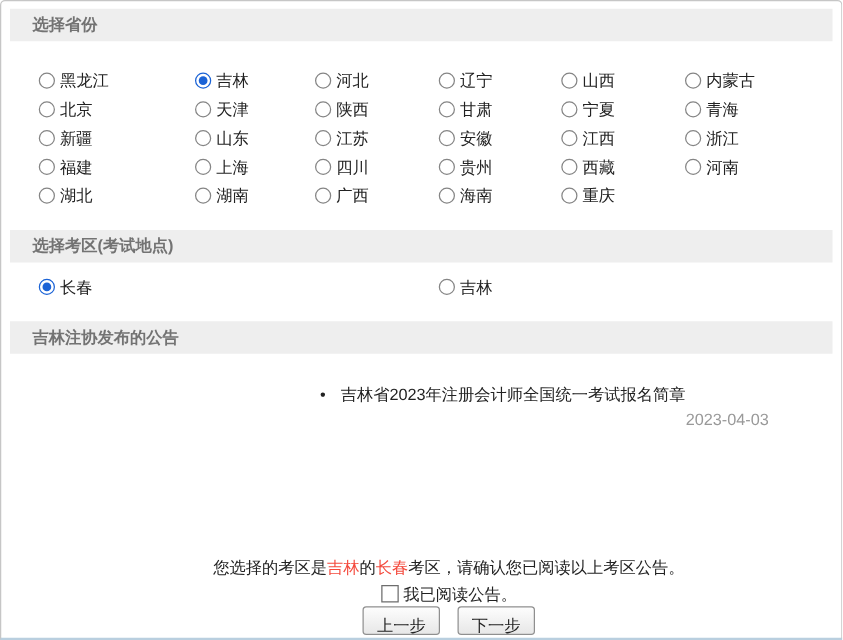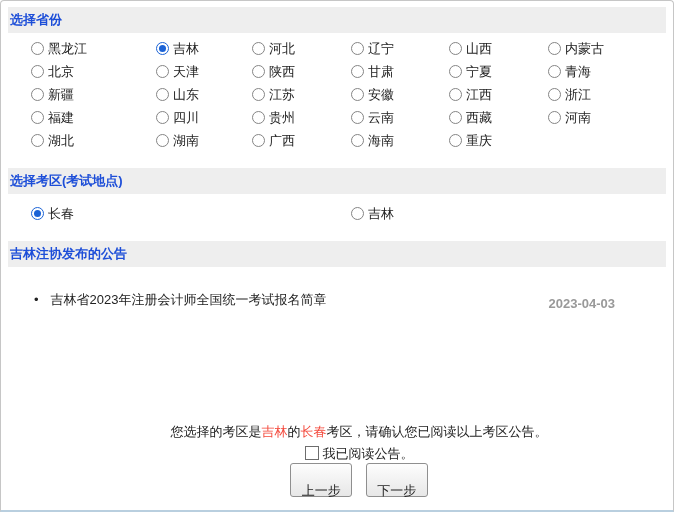--- a/index.html
+++ b/index.html
@@ -1,47 +1,47 @@
 <!DOCTYPE html>
 <html><head>
 <meta charset="utf-8">
 <style>
   html,body{margin:0;padding:0;background:#fff;}
   body{font-family:"Liberation Sans",sans-serif;font-size:13px;color:#222;}
   .page{position:relative;width:674px;height:512px;box-sizing:border-box;
         border:1px solid #c6c6c6;border-bottom:2px solid #b9cfdf;
         border-radius:4px 4px 0 0;background:#fff;padding-top:6px;overflow:hidden;}
   .bar{background:#eeeeee;margin:0 7px;height:26px;line-height:26px;
-       padding-left:2px;color:#1d4ed8;font-weight:bold;font-size:13px;}
+       padding-left:18px;color:#737373;font-weight:bold;font-size:13px;}
   .grid{display:grid;grid-template-columns:125px 96px 99px 98px 99px 1fr;
-        padding-left:30px;margin-top:4px;}
+        padding-left:30px;margin-top:20px;}
   .cell{height:23px;line-height:23px;white-space:nowrap;cursor:pointer;}
   .radio{display:inline-block;width:13px;height:13px;border:1px solid #858585;
          border-radius:50%;box-sizing:border-box;background:#fff;position:relative;
          vertical-align:middle;margin:-2px 4px 0 0;}
   .radio.checked{border-color:#1b63d6;}
   .radio.checked::after{content:"";position:absolute;left:2px;top:2px;width:7px;height:7px;
          border-radius:50%;background:#1b63d6;}
   .exam-row{display:flex;padding-left:30px;margin-top:8px;height:23px;line-height:23px;}
   .exam-col{width:320px;}
   .spacer16{height:16px;}
-  .announce-row{display:flex;justify-content:space-between;align-items:flex-start;
+  .announce-row{display:flex;justify-content:flex-end;align-items:flex-start;
         padding:24px 58px 0 33px;}
   .announce-title{cursor:pointer;}
   .bullet{display:inline-block;margin-right:12px;}
-  .date{color:#999999;margin-top:5px;font-size:13px;font-weight:bold;}
-  .confirm{position:absolute;left:0;right:0;bottom:12px;text-align:center;margin-left:44px;}
+  .date{color:#999999;margin-top:21px;font-size:13px;}
+  .confirm{position:absolute;left:0;right:0;bottom:2px;text-align:center;margin-left:44px;}
   .confirm-line{margin-bottom:4px;}
   .red{color:#f4493c;}
   .check-line{margin-bottom:6px;cursor:pointer;}
   .checkbox{display:inline-block;width:12px;height:12px;border:1px solid #6d6d6d;
         background:#fff;vertical-align:-2px;margin-right:4px;}
   .btn{display:inline-block;min-width:62px;height:23px;line-height:21px;box-sizing:border-box;
         border:1px solid #8f8f8f;border-radius:3px;background:linear-gradient(#fdfdfd,#e7e7e7);
-        margin:0 5px;font-size:13px;text-align:center;padding:16px 10px;cursor:pointer;
+        margin:0 5px;font-size:13px;text-align:center;padding:4px 10px;cursor:pointer;
         font-family:"Liberation Sans",sans-serif;color:#222;}
 </style>
 </head>
 <body>
 
 <div class="page">
 
   <div class="bar">选择省份</div>
   <div class="grid">
     <label class="cell"><span class="radio"></span><span>黑龙江</span></label>
@@ -56,23 +56,23 @@
     <label class="cell"><span class="radio"></span><span>甘肃</span></label>
     <label class="cell"><span class="radio"></span><span>宁夏</span></label>
     <label class="cell"><span class="radio"></span><span>青海</span></label>
     <label class="cell"><span class="radio"></span><span>新疆</span></label>
     <label class="cell"><span class="radio"></span><span>山东</span></label>
     <label class="cell"><span class="radio"></span><span>江苏</span></label>
     <label class="cell"><span class="radio"></span><span>安徽</span></label>
     <label class="cell"><span class="radio"></span><span>江西</span></label>
     <label class="cell"><span class="radio"></span><span>浙江</span></label>
     <label class="cell"><span class="radio"></span><span>福建</span></label>
+    <label class="cell"><span class="radio"></span><span>上海</span></label>
     <label class="cell"><span class="radio"></span><span>四川</span></label>
     <label class="cell"><span class="radio"></span><span>贵州</span></label>
-    <label class="cell"><span class="radio"></span><span>云南</span></label>
     <label class="cell"><span class="radio"></span><span>西藏</span></label>
     <label class="cell"><span class="radio"></span><span>河南</span></label>
     <label class="cell"><span class="radio"></span><span>湖北</span></label>
     <label class="cell"><span class="radio"></span><span>湖南</span></label>
     <label class="cell"><span class="radio"></span><span>广西</span></label>
     <label class="cell"><span class="radio"></span><span>海南</span></label>
     <label class="cell"><span class="radio"></span><span>重庆</span></label>
   </div>
 
   <div class="spacer16"></div>

